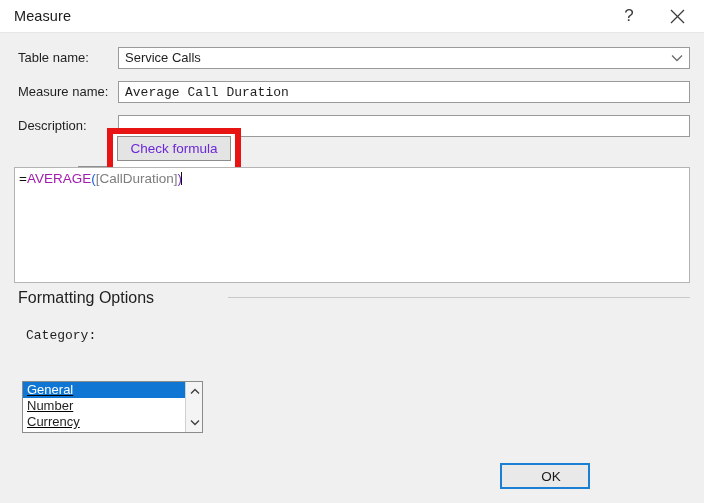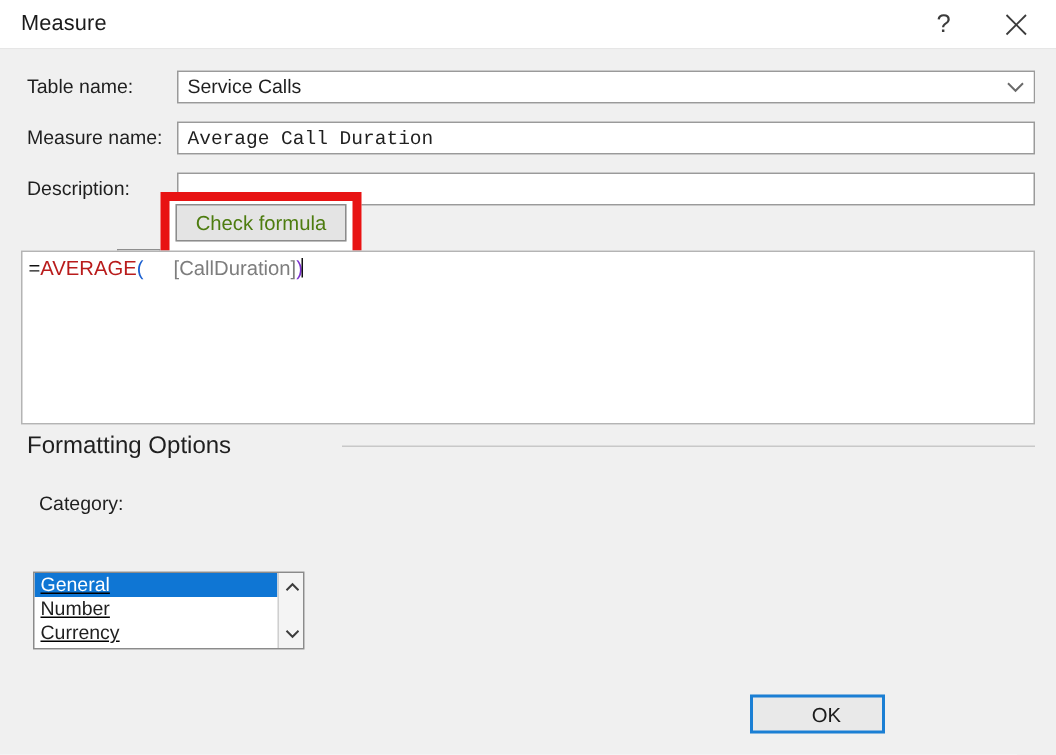--- a/index.html
+++ b/index.html
@@ -151,44 +151,44 @@
     top: 103px;
     width: 114px;
     height: 25px;
     background: #e4e4e4;
     border: 1px solid #8c8c8c;
     box-sizing: border-box;
     display: flex;
     align-items: center;
     justify-content: center;
     font-size: 13.5px;
-    color: #4d7c0f;
+    color: #6d28d9;
     font-family: "Liberation Sans", sans-serif;
   }
 
   
   .formula-area {
     position: absolute;
     left: 14px;
     top: 134px;
     width: 676px;
     height: 116px;
     background: #ffffff;
     border: 1px solid #b4b4b4;
     box-sizing: border-box;
     padding: 3px 4px;
     font-family: "Liberation Sans", sans-serif;
     font-size: 13.5px;
     overflow: hidden;
   }
   .tok-eq { color: #111111; }
-  .tok-fn { color: #b91c1c; }
+  .tok-fn { color: #a21caf; }
   .tok-paren1 { color: #1a5fd0; }
   .tok-paren2 { color: #7b2fd0; }
-  .tok-ref { color: #7d7d7d; margin-left: 20px; }
+  .tok-ref { color: #7d7d7d; }
   .caret {
     display: inline-block;
     width: 1px;
     height: 13px;
     background: #111;
     vertical-align: -2px;
     margin-left: -1px;
   }
 
   
@@ -207,20 +207,21 @@
     height: 1px;
     background: #c8c8c8;
   }
 
   .category-label {
     position: absolute;
     left: 26px;
     top: 295px;
     font-size: 13px;
     color: #1f1f1f;
+    font-family: Liberation Mono, monospace;
   }
 
   
   .listbox {
     position: absolute;
     left: 22px;
     top: 348px;
     width: 181px;
     height: 52px;
     background: #ffffff;

